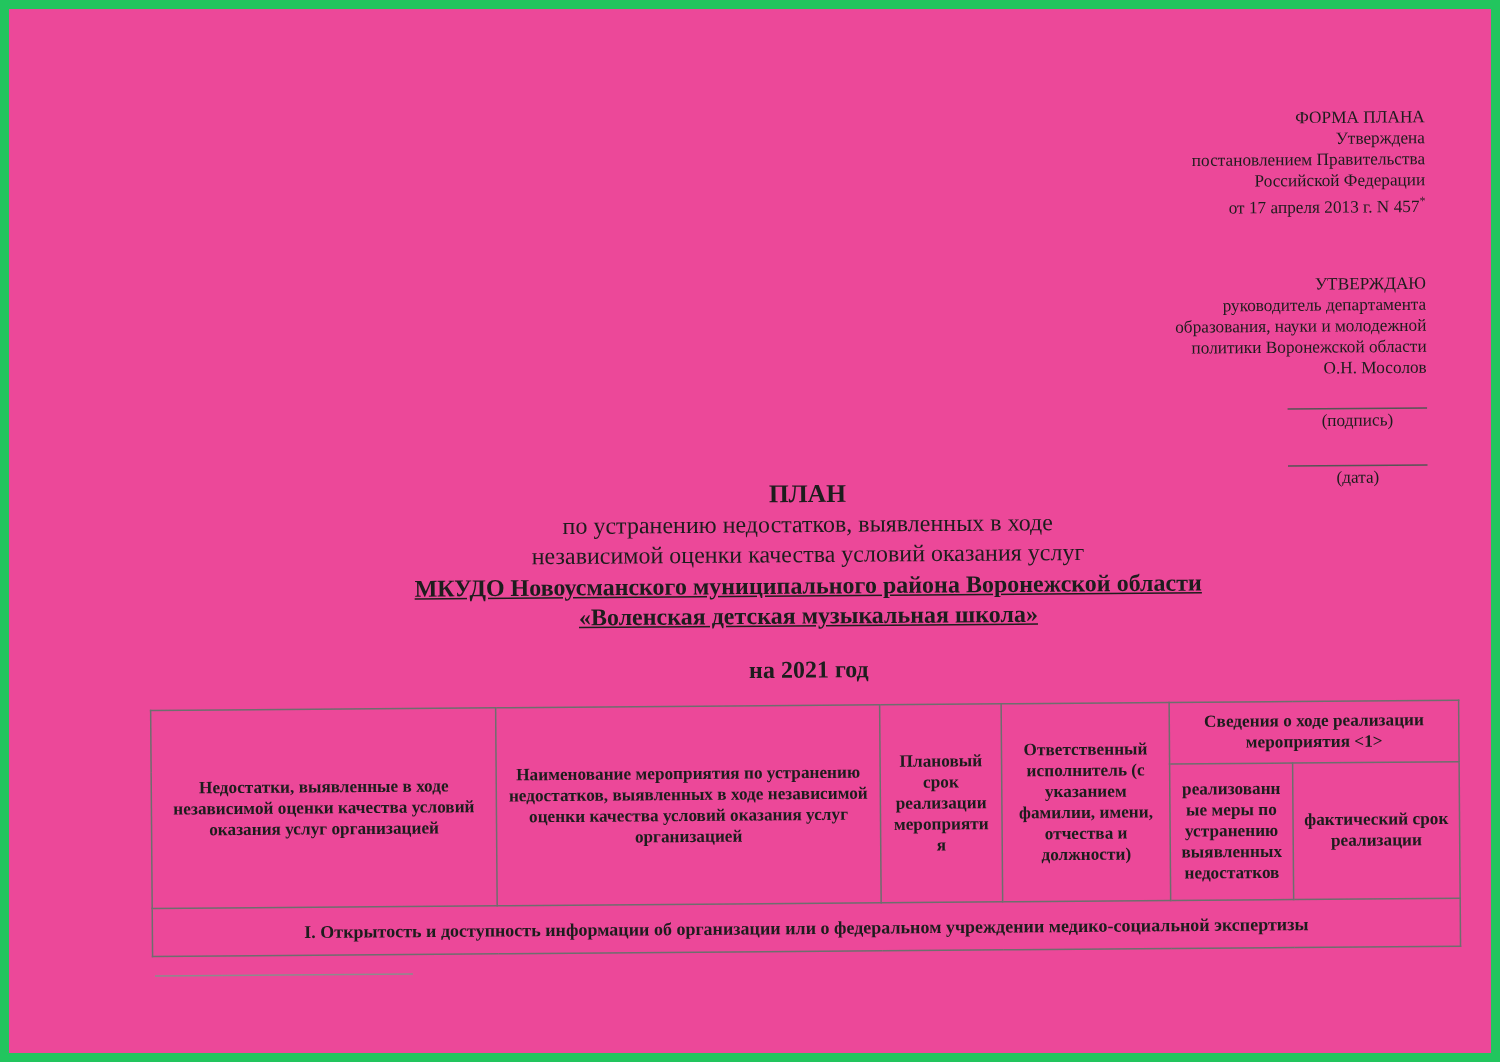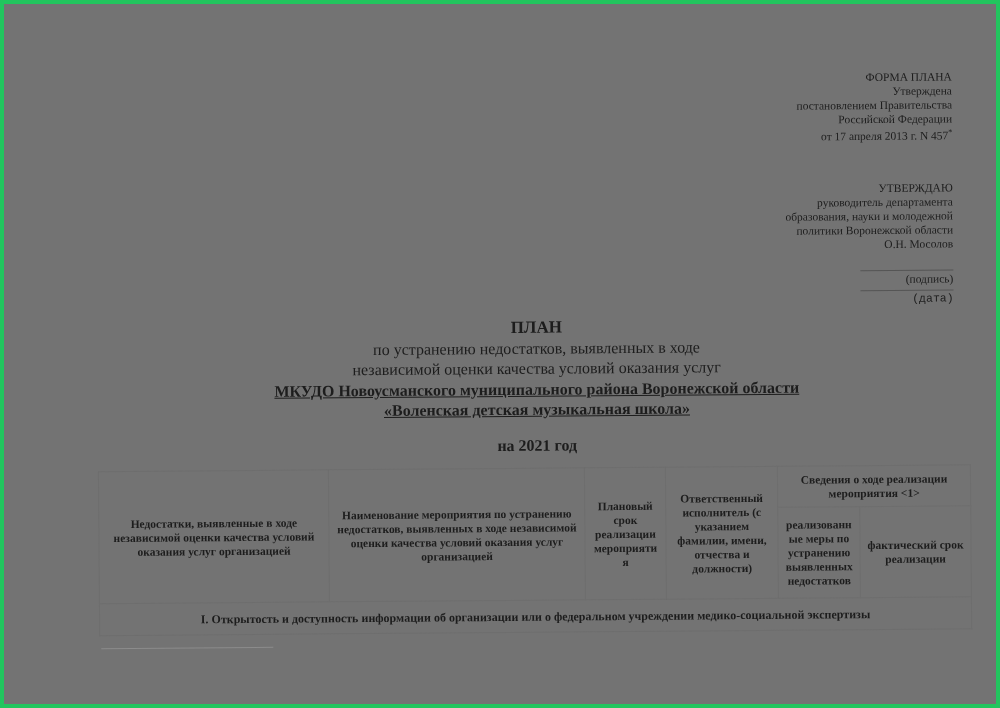--- a/index.html
+++ b/index.html
@@ -4,22 +4,22 @@
 <style>
   html, body { margin: 0; padding: 0; }
   body {
     width: 1000px; height: 708px;
     background: #e9e9e9;
     font-family: "Liberation Serif", "DejaVu Serif", serif;
   }
   .page {
     position: relative;
     width: 1000px; height: 708px;
-    background: #737373;
-    border: 4px solid #22c55e;
+    background: #ec4899;
+    border: 6px solid #22c55e;
     box-sizing: border-box;
     overflow: hidden;
     color: #1d1d1d;
   }
   
   .tilt {
     position: absolute; inset: 0;
     transform: rotate(-0.45deg);
     transform-origin: 50% 50%;
   }
@@ -34,25 +34,26 @@
   .form-stamp sup { font-size: 8px; }
   .approval {
     position: absolute; top: 180px; right: 42px;
     text-align: right;
     font-size: 11.5px; line-height: 14px;
     white-space: nowrap;
   }
   .sig-block {
     width: 93px; margin-left: auto;
     border-top: 1px solid #555;
+    text-align: center;
     padding-top: 1px;
     font-size: 11.5px;
   }
   .sig-block.first { margin-top: 19px; }
-  .sig-block.second { margin-top: 4px; font-family: Liberation Mono, monospace; }
+  .sig-block.second { margin-top: 22px; }
 
   
   .title-block {
     position: absolute; top: 314px; left: 70px; width: 925px;
     text-align: center;
     font-size: 16px; line-height: 20.5px;
   }
   .title-heading { font-weight: bold; font-size: 17px; }
   .org-line { font-weight: bold; text-decoration: underline; }
   .period-line { font-weight: bold; margin-top: 15px; }

